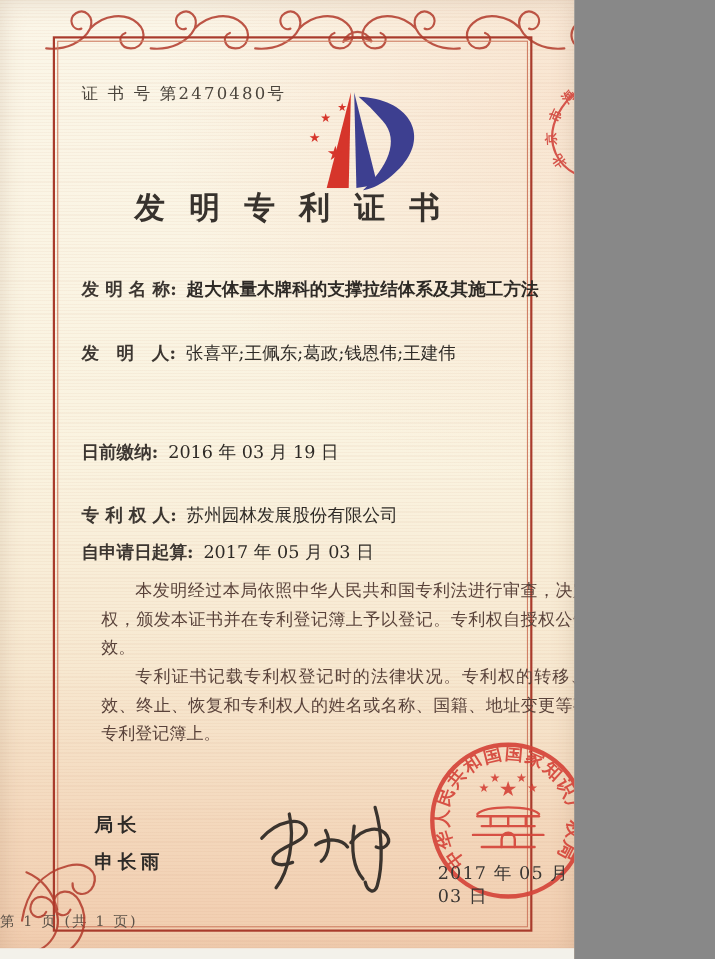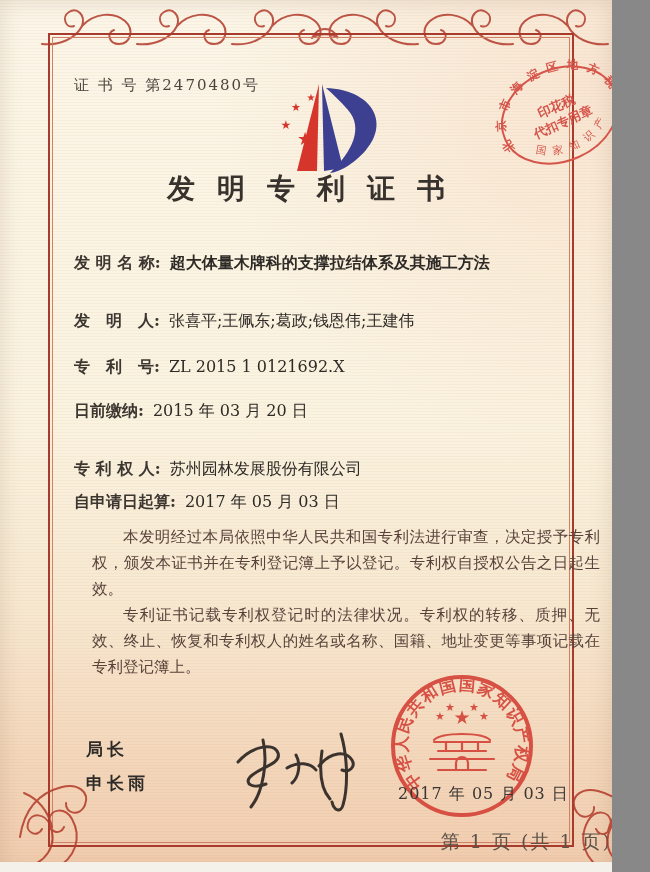--- a/index.html
+++ b/index.html
@@ -1,17 +1,17 @@
 <!DOCTYPE html>
 <html><head>
 <meta charset="utf-8">
 <style>
   html,body{margin:0;padding:0;background:#888;}
   .page{
-    position:relative;width:612px;height:872px;overflow:hidden;
+    position:relative;width:522px;height:872px;overflow:hidden;
     font-family:"DejaVu Serif","Liberation Serif",serif;
     background:
       repeating-linear-gradient(180deg, rgba(196,138,106,0.07) 0 1px, rgba(0,0,0,0) 1px 3px),
       radial-gradient(circle at 96% 10%, rgba(246,210,184,0.45), rgba(246,210,184,0) 38%),
       linear-gradient(180deg,#fbf6e8 0%,#faf3e0 48%,#f7e8d0 70%,#f3d6ba 88%,#f1ccae 100%);
     box-shadow: inset 0 0 22px rgba(120,85,55,0.18);
   }
   .scan-strip{position:absolute;left:0;right:0;bottom:0;height:10px;background:#f3f1ea;}
   .frame{position:absolute;left:48px;top:33px;right:38px;bottom:25px;border:2px solid #a93b2c;}
   .frame-inner{position:absolute;inset:2px;border:1px solid #d08066;}
@@ -22,21 +22,21 @@
   .row{left:74px;width:530px;font-size:16px;white-space:nowrap;}
   .row .lbl{font-weight:600;color:#3c3631;}
   .row .val{margin-left:9px;color:#2e2a26;}
   .row .val.strong{font-weight:600;}
   .paras{left:76px;top:524px;width:508px;font-size:15.5px;line-height:26px;
          color:#59423a;text-align:justify;margin-left:16px;}
   .paras p{margin:0;text-indent:2em;}
   .director{font-family:Liberation Sans, sans-serif;font-weight:700;
             font-size:17px;color:#2e2b28;letter-spacing:4px;left:86px;}
   .seal-date{left:398px;top:784px;font-size:16px;color:#3a3633;letter-spacing:1px;z-index:6;}
-  .footer{left:0;right:0;top:829px;text-align:right;font-size:19px;color:#5c5248;letter-spacing:2px;}
+  .footer{left:0;right:0;top:829px;text-align:left;font-size:13px;color:#5c5248;letter-spacing:2px;}
   svg{position:absolute;overflow:visible;}
   .orn{stroke:#b23a2b;stroke-width:2;fill:none;opacity:0.85;stroke-linecap:round;}
 </style>
 </head>
 <body>
 
 <div class="page">
 
   <svg class="abs" style="left:40px;top:4px;" width="570" height="54" viewBox="0 0 570 54">
     <defs>
@@ -92,25 +92,22 @@
   </svg>
 
   <div class="abs title">发明专利证书</div>
 
   <div class="abs row" style="top:253px">
     <span class="lbl">发 明 名 称:</span><span class="val strong">超大体量木牌科的支撑拉结体系及其施工方法</span>
   </div>
   <div class="abs row" style="top:311px">
     <span class="lbl">发　明　人:</span><span class="val">张喜平;王佩东;葛政;钱恩伟;王建伟</span>
   </div>
-  <div class="abs row" style="top:357px">
-    <span class="lbl">专　利　号:</span><span class="val">ZL 2015 1 0121692.X</span>
-  </div>
   <div class="abs row" style="top:401px">
-    <span class="lbl">日前缴纳:</span><span class="val">2015 年 03 月 20 日</span>
+    <span class="lbl">日前缴纳:</span><span class="val">2016 年 03 月 19 日</span>
   </div>
   <div class="abs row" style="top:459px">
     <span class="lbl">专 利 权 人:</span><span class="val">苏州园林发展股份有限公司</span>
   </div>
   <div class="abs row" style="top:492px">
     <span class="lbl">自申请日起算:</span><span class="val">2017 年 05 月 03 日</span>
   </div>
 
   <div class="abs paras">
     <p>本发明经过本局依照中华人民共和国专利法进行审查，决定授予专利权，颁发本证书并在专利登记簿上予以登记。专利权自授权公告之日起生效。</p>

